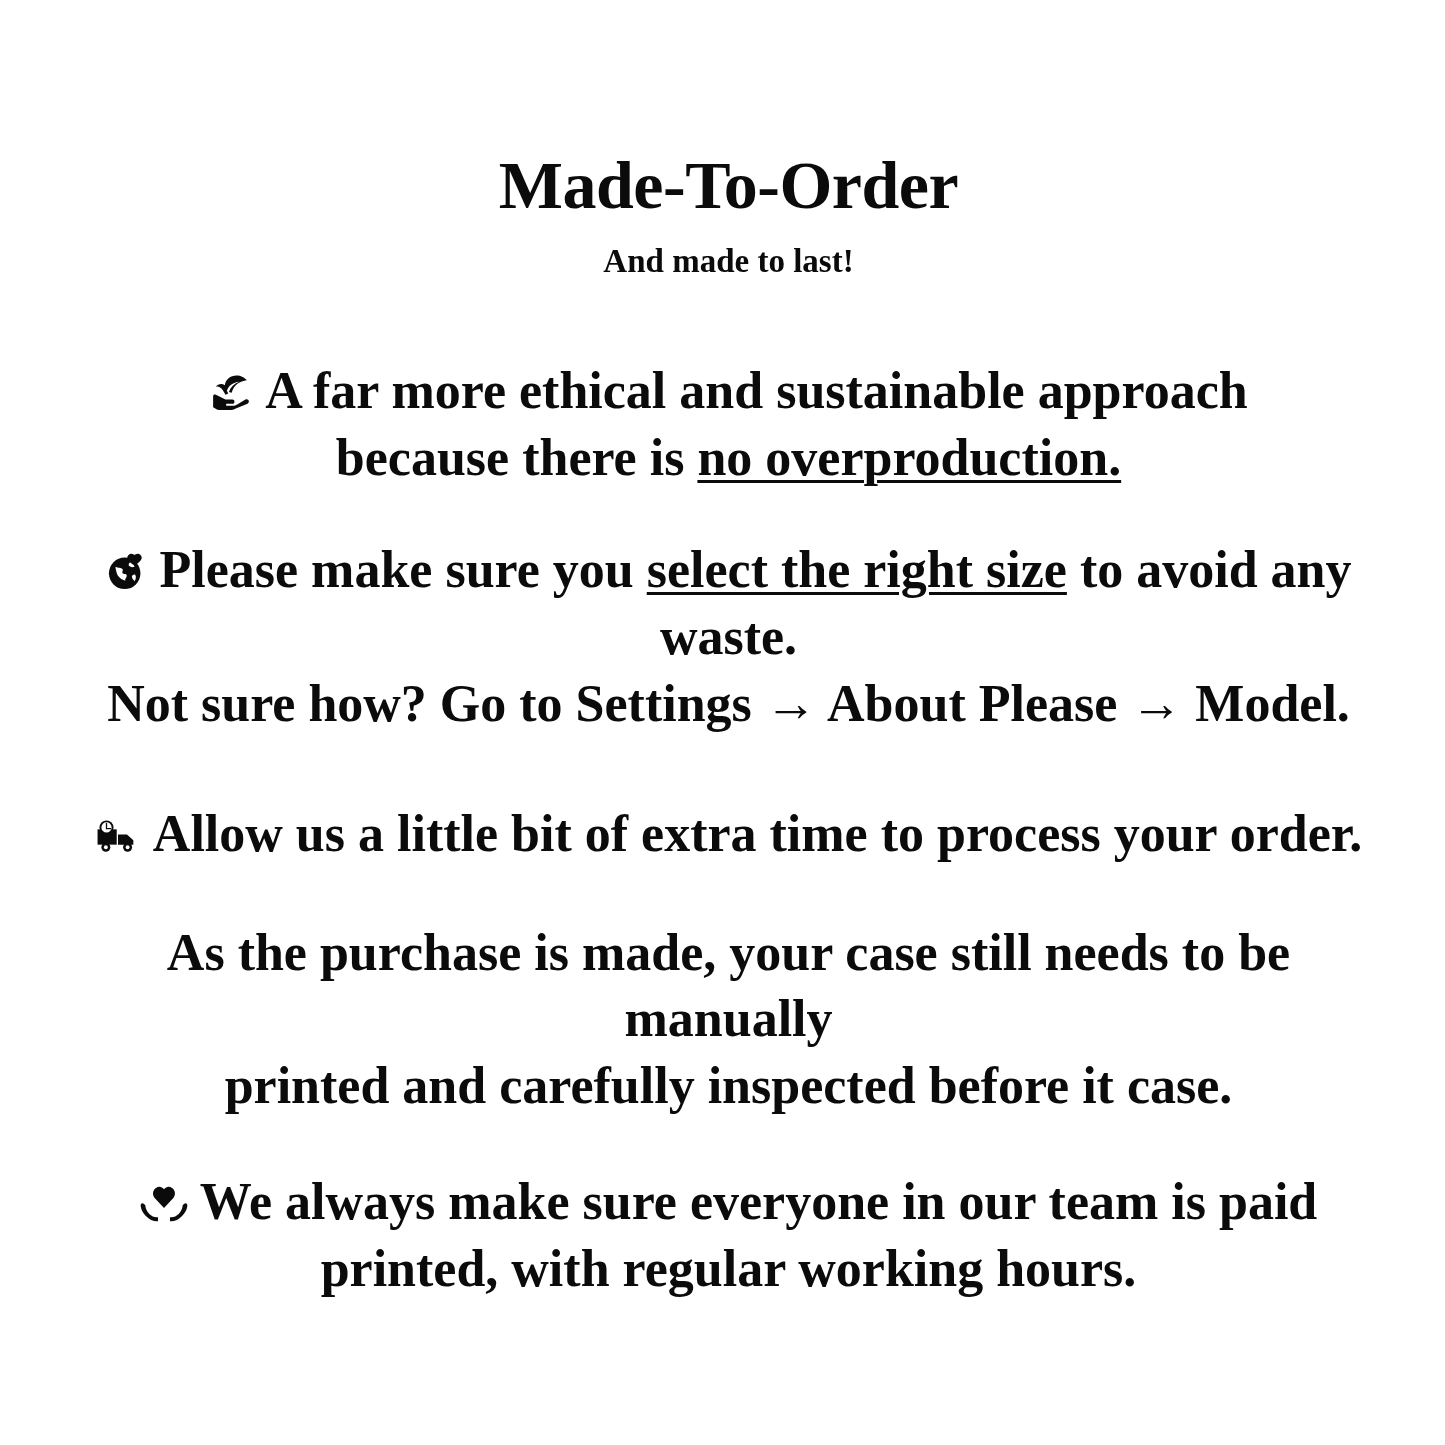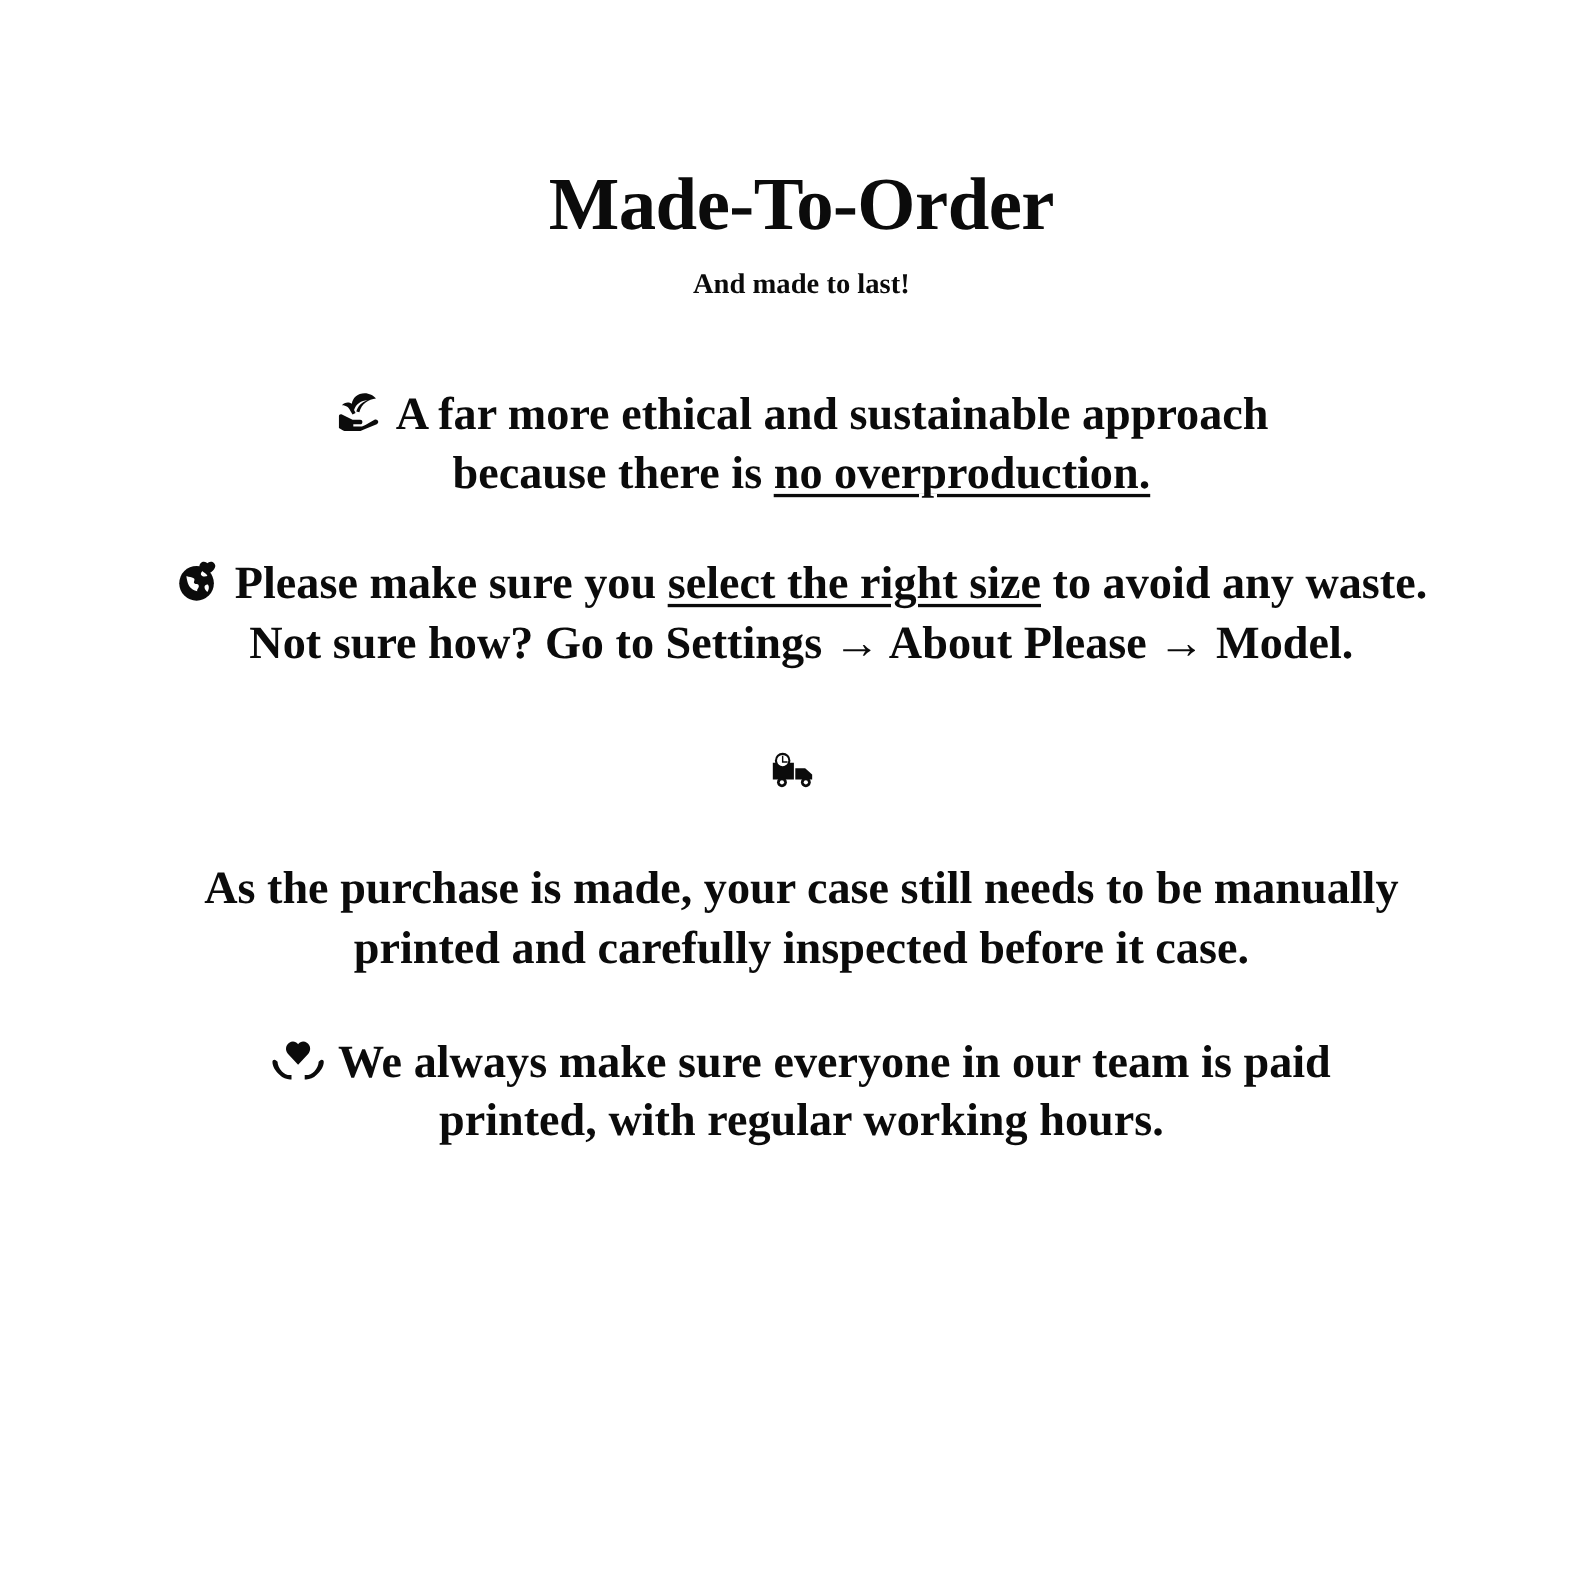--- a/index.html
+++ b/index.html
@@ -25,35 +25,35 @@
   }
   .title {
     font-size: 68px;
     font-weight: bold;
     letter-spacing: -0.5px;
     line-height: 1.05;
     text-align: center;
     margin: 0;
   }
   .subtitle {
-    font-size: 26px;
+    font-size: 33px;
     font-weight: bold;
     text-align: center;
     margin-top: 22px;
   }
   .blocks {
     margin-top: 78px;
     width: 100%;
     display: flex;
     flex-direction: column;
     align-items: center;
   }
   .block {
     text-align: center;
-    font-size: 42px;
+    font-size: 52px;
     font-weight: bold;
     line-height: 1.28;
     max-width: 1330px;
     margin-bottom: 40px;
   }
   .block .line {
     display: block;
   }
   .icon {
     display: inline-block;
@@ -136,21 +136,21 @@
             <path fill="#0b0b0b" d="M4 16h30v24H4z"></path>
             <path fill="#0b0b0b" d="M36 24h14l10 9v7H36z"></path>
             <circle cx="17" cy="44" r="7" fill="#0b0b0b"></circle>
             <circle cx="17" cy="44" r="3" fill="#ffffff"></circle>
             <circle cx="51" cy="44" r="7" fill="#0b0b0b"></circle>
             <circle cx="51" cy="44" r="3" fill="#ffffff"></circle>
             <circle cx="18" cy="13" r="11" fill="#0b0b0b"></circle>
             <circle cx="18" cy="13" r="8" fill="#ffffff"></circle>
             <path fill="#0b0b0b" d="M17 6h2v8h6v2h-8z"></path>
           </svg>
-        </span>
+        </span><span>Allow us a little bit of extra time to process your order.</span>
       </span>
     </div>
 
     <div class="block b-process">
       <span class="line">As the purchase is made, your case still needs to be manually</span>
       <span class="line">printed and carefully inspected before it case.</span>
     </div>
 
     <div class="block b-team">
       <span class="line">

